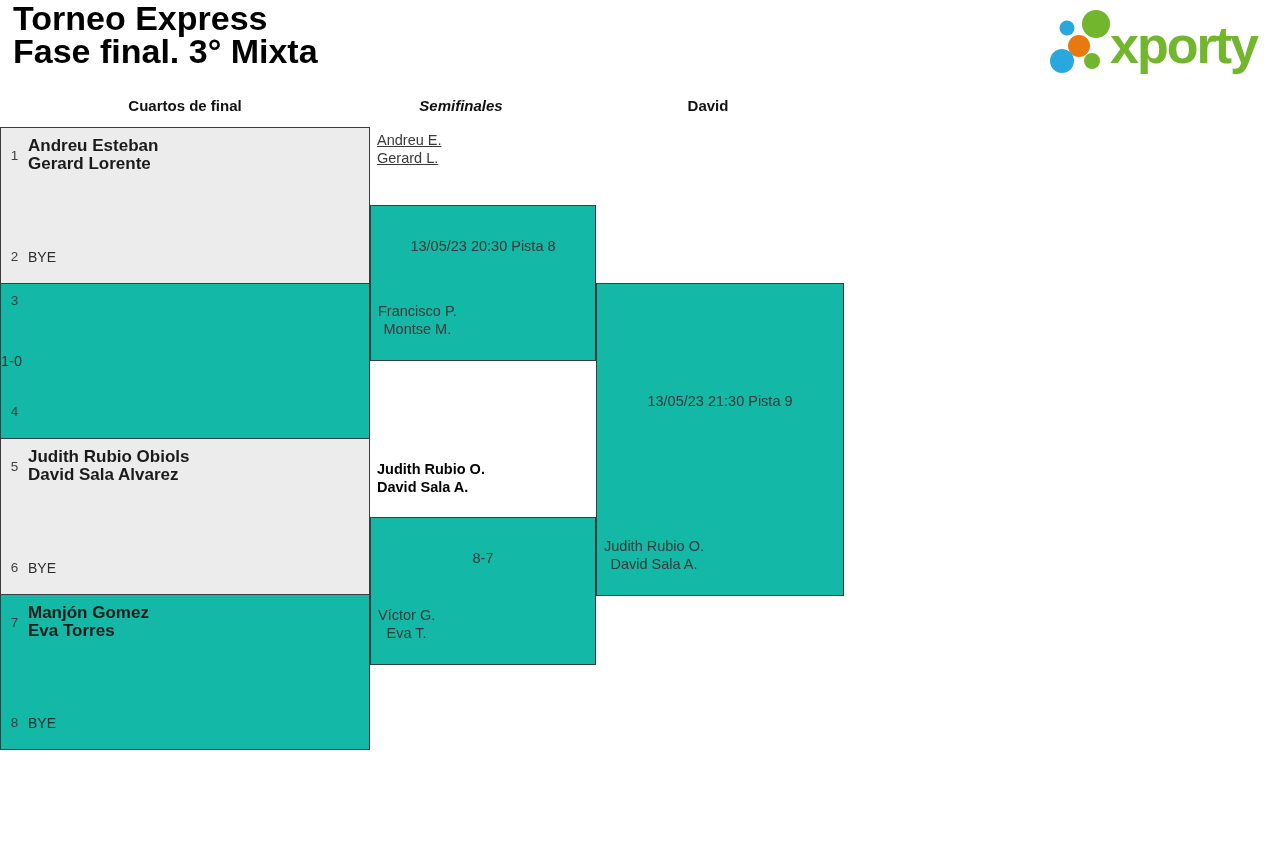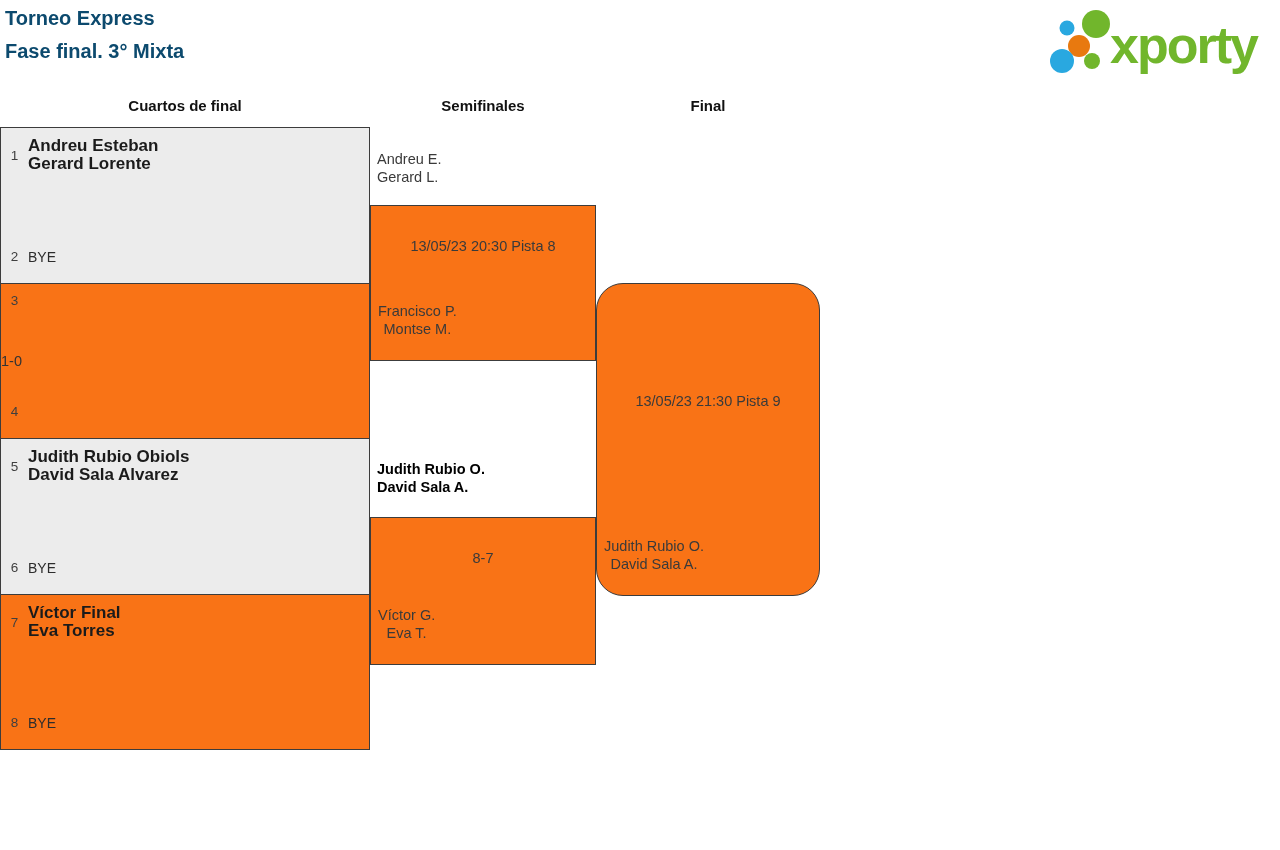--- a/index.html
+++ b/index.html
@@ -1,60 +1,60 @@
 <!DOCTYPE html>
 <html><head>
 <meta charset="utf-8">
 <style>
   html,body{margin:0;padding:0;background:#fff;}
   .page{position:relative;width:1280px;height:850px;background:#ffffff;
         font-family:"Liberation Sans",sans-serif;color:#1c1c1c;overflow:hidden;}
 
   
-  .page-title{position:absolute;left:5px;top:2px;font-size:20px;line-height:33px;
-              font-weight:700;color:#0c4a6e;}
+  .page-title{position:absolute;left:13px;top:2px;font-size:34px;line-height:33px;
+              font-weight:700;color:#000000;}
   .logo{position:absolute;left:1048px;top:7px;width:232px;height:72px;}
 
   
   .round-header{position:absolute;top:97px;text-align:center;font-size:15px;
                 font-weight:700;color:#111;}
   .rh-qf{left:0;width:370px;}
-  .rh-sf{left:370px;width:226px;}
+  .rh-sf{left:348px;width:226px;font-style:italic;}
   .rh-f{left:596px;width:224px;}
 
   
-  .box{position:absolute;border:1px solid #3c3c3c;background:#f97316;box-sizing:border-box;}
+  .box{position:absolute;border:1px solid #3c3c3c;background:#14b8a6;box-sizing:border-box;}
   .box.shaded{background:#ececec;}
   .qf{left:0;width:370px;}
   .qf1{top:127px;height:157px;}
   .qf2{top:283px;height:156px;}
   .qf3{top:438px;height:157px;}
   .qf4{top:594px;height:156px;}
   .sf{left:370px;width:226px;}
   .sf1{top:205px;height:156px;}
   .sf2{top:517px;height:148px;}
-  .final-box{left:596px;top:283px;width:224px;height:313px;border-radius:27px;}
+  .final-box{left:596px;top:283px;width:248px;height:313px;}
 
   
   .team-top{position:absolute;top:9px;left:0;display:flex;align-items:center;}
   .seed{width:27px;text-align:center;font-size:13.5px;color:#3f3f3f;flex:none;}
   .team-names{font-size:17px;line-height:18px;font-weight:700;color:#1b1b1b;}
   .team-bottom{position:absolute;bottom:17px;left:0;display:flex;align-items:center;
                font-size:14px;line-height:18px;color:#2d2d2d;}
   .score{position:absolute;top:50%;margin-top:-9px;left:0;right:0;text-align:left;
          font-size:14.5px;line-height:18px;color:#333;}
 
   
   .match-info{position:absolute;top:31px;left:0;right:0;text-align:center;
               font-size:14.5px;line-height:18px;color:#3a3a3a;}
   .final-box .match-info{top:108px;}
   .advancer{font-size:14.5px;line-height:18px;color:#3a3a3a;}
   .advancer.page-abs{position:absolute;}
   .advancer.winner{font-weight:700;color:#000;}
-  .adv-sf1-top{left:377px;top:150px;}
+  .adv-sf1-top{left:377px;top:131px;text-decoration:underline;}
   .adv-sf2-top{left:377px;top:460px;}
   .advancer-bottom{position:absolute;left:7px;bottom:22px;text-align:center;}
 </style>
 </head>
 <body>
 
 <div class="page">
 
   <div class="page-title">
     <div>Torneo Express</div>
@@ -67,21 +67,21 @@
       <circle cx="48" cy="17" r="14" fill="#71b62c"></circle>
       <circle cx="31" cy="39" r="11" fill="#e8790f"></circle>
       <circle cx="14" cy="54" r="12" fill="#29a8e0"></circle>
       <circle cx="44" cy="54" r="8" fill="#71b62c"></circle>
       <text x="62" y="56" font-size="52" font-weight="bold" letter-spacing="-2" font-family="Liberation Sans, sans-serif" fill="#71b62c">xporty</text>
     </svg>
   </div>
 
   <div class="round-header rh-qf">Cuartos de final</div>
   <div class="round-header rh-sf">Semifinales</div>
-  <div class="round-header rh-f">Final</div>
+  <div class="round-header rh-f">David</div>
 
   <div class="box qf qf1 shaded">
     <div class="team-top">
       <span class="seed">1</span>
       <span class="team-names">
         <div>Andreu Esteban</div>
         <div>Gerard Lorente</div>
       </span>
     </div>
     <div class="team-bottom">
@@ -114,21 +114,21 @@
       <span class="seed">6</span>
       <span>BYE</span>
     </div>
     <div class="score"></div>
   </div>
 
   <div class="box qf qf4">
     <div class="team-top">
       <span class="seed">7</span>
       <span class="team-names">
-        <div>Víctor Final</div>
+        <div>Manjón Gomez</div>
         <div>Eva Torres</div>
       </span>
     </div>
     <div class="team-bottom">
       <span class="seed">8</span>
       <span>BYE</span>
     </div>
     <div class="score"></div>
   </div>
 

